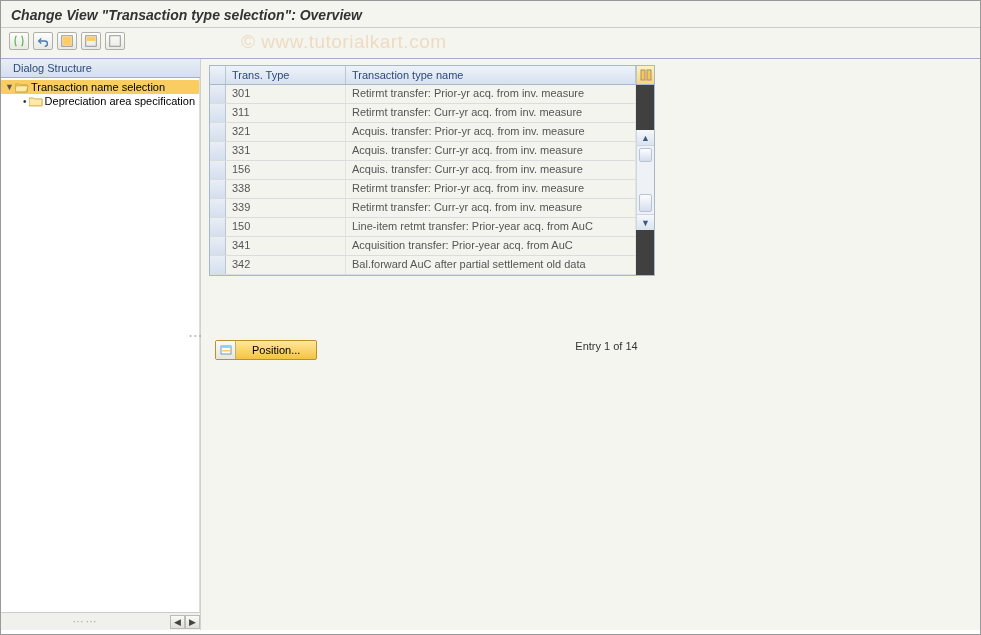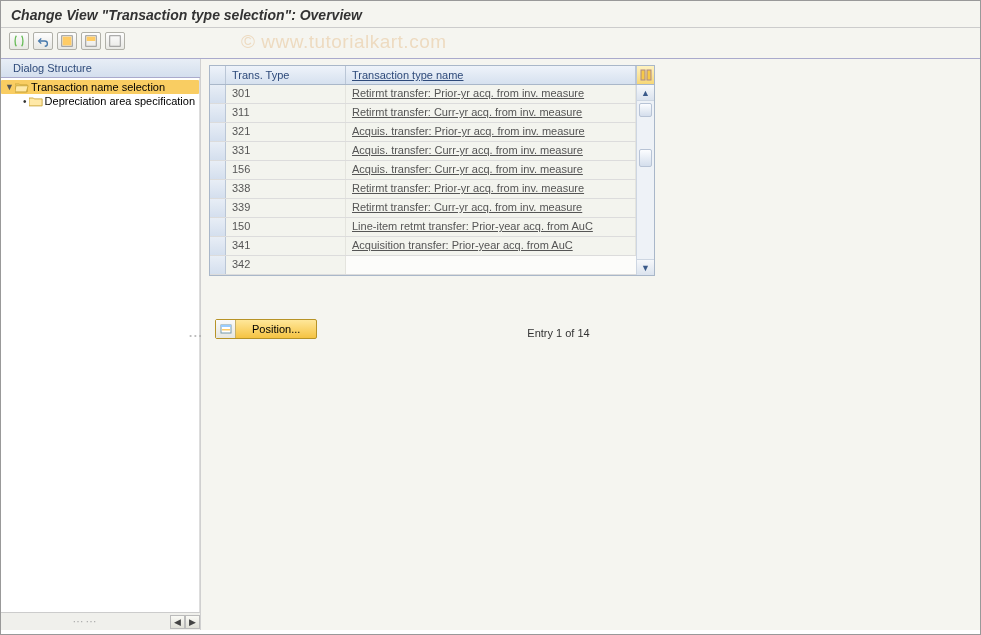--- a/index.html
+++ b/index.html
@@ -149,28 +149,28 @@
     .gh {
       border-right: 1px solid #bac6d6;
       padding: 3px 6px;
       color: #2e4a7a;
       font-size: 11px;
       white-space: nowrap;
       overflow: hidden;
     }
     .col-sel { width: 16px; padding: 0; border-right: 1px solid #bac6d6; }
     .col-type { width: 120px; }
-    .col-name { width: 290px; text-decoration: underline; }
+    .col-name { width: 290px; }
     .gh-icon {
       width: 18px;
       background: linear-gradient(#fff2c0, #f7d777);
       display: flex; align-items: center; justify-content: center;
       border-left: 1px solid #bac6d6;
     }
-    .grid-body { display: flex; }
+    .grid-body { display: flex; align-items: center; }
     .grid-rows { }
     .gr {
       display: flex;
       height: 19px;
       border-bottom: 1px solid #dcdcdc;
       background: #fcfcfa;
     }
     .gr:nth-child(odd) { }
     .gc {
       border-right: 1px solid #e4e4de;
@@ -211,23 +211,24 @@
       height: 14px;
       background: linear-gradient(#fcfdff, #d4deec);
       border: 1px solid #b7c3d5;
       border-radius: 2px;
     }
     .vsthumb.big {
       margin-top: 30px;
       height: 18px;
     }
     .footer-row {
-      margin-top: 43px;
-      display: flex;
-      align-items: flex-end;
+      margin-top: 64px;
+      display: flex;
+      align-items: flex-start;
+      gap: 48px;
     }
     .pos-btn {
       display: flex;
       align-items: center;
       height: 20px;
       background: linear-gradient(#ffe79a, #f5c342);
       border: 1px solid #b79327;
       border-radius: 2px;
       padding: 0 16px 0 0;
       cursor: pointer;
@@ -372,20 +373,21 @@
               <div class="gc col-name">Line-item retmt transfer: Prior-year acq. from AuC</div>
             </div>
             <div class="gr">
               <div class="gc col-sel"></div>
               <div class="gc col-type">341</div>
               <div class="gc col-name">Acquisition transfer: Prior-year acq. from AuC</div>
             </div>
             <div class="gr">
               <div class="gc col-sel"></div>
               <div class="gc col-type">342</div>
+              <div class="gc col-name">Bal.forward AuC after partial settlement old data</div>
             </div>
           </div>
         <div class="grid-vscroll">
           <div class="vsbtn">▲</div>
           <div class="vsthumb"></div>
           <div class="vsthumb big"></div>
           <div class="vsbtn bot">▼</div>
         </div>
       </div>
     </div>

